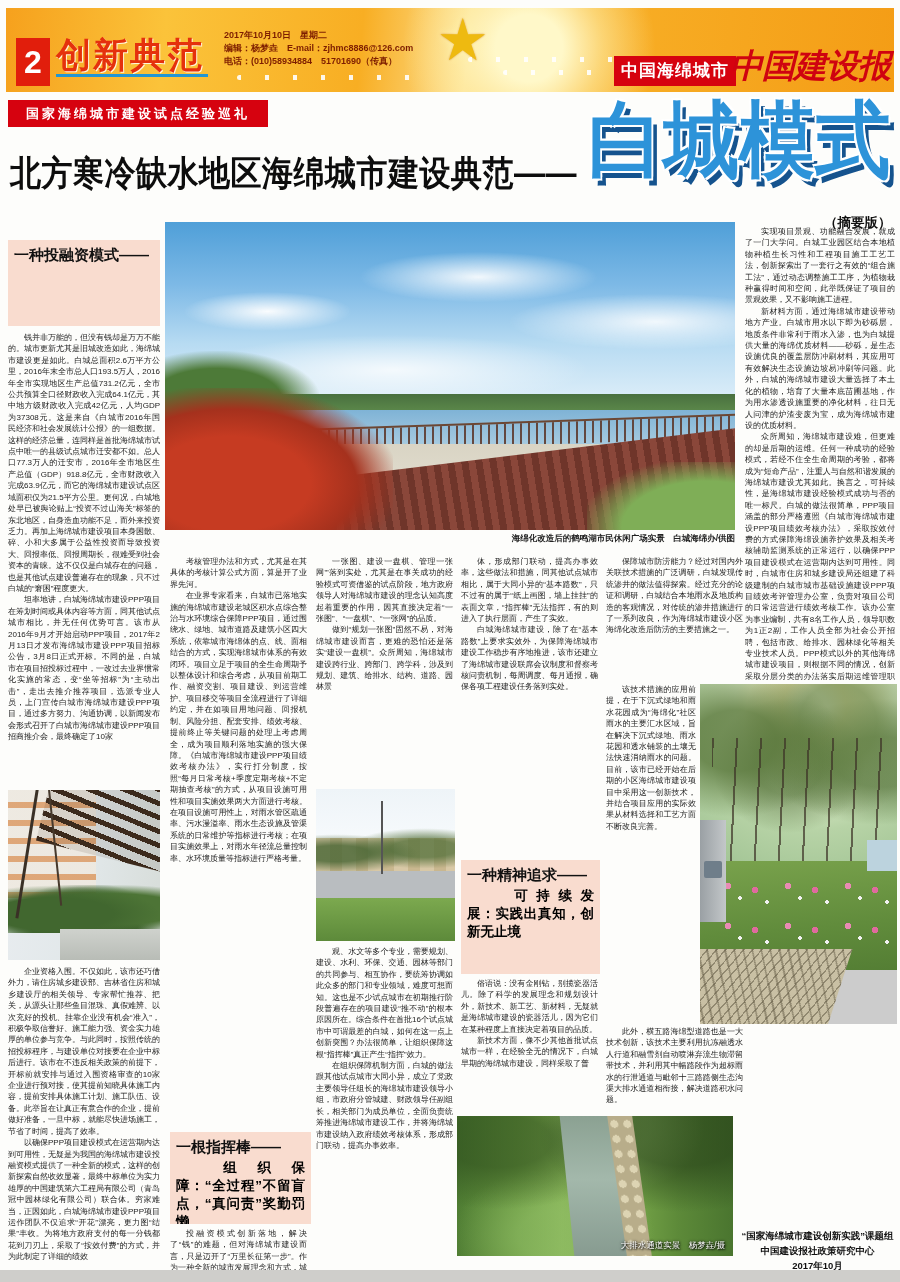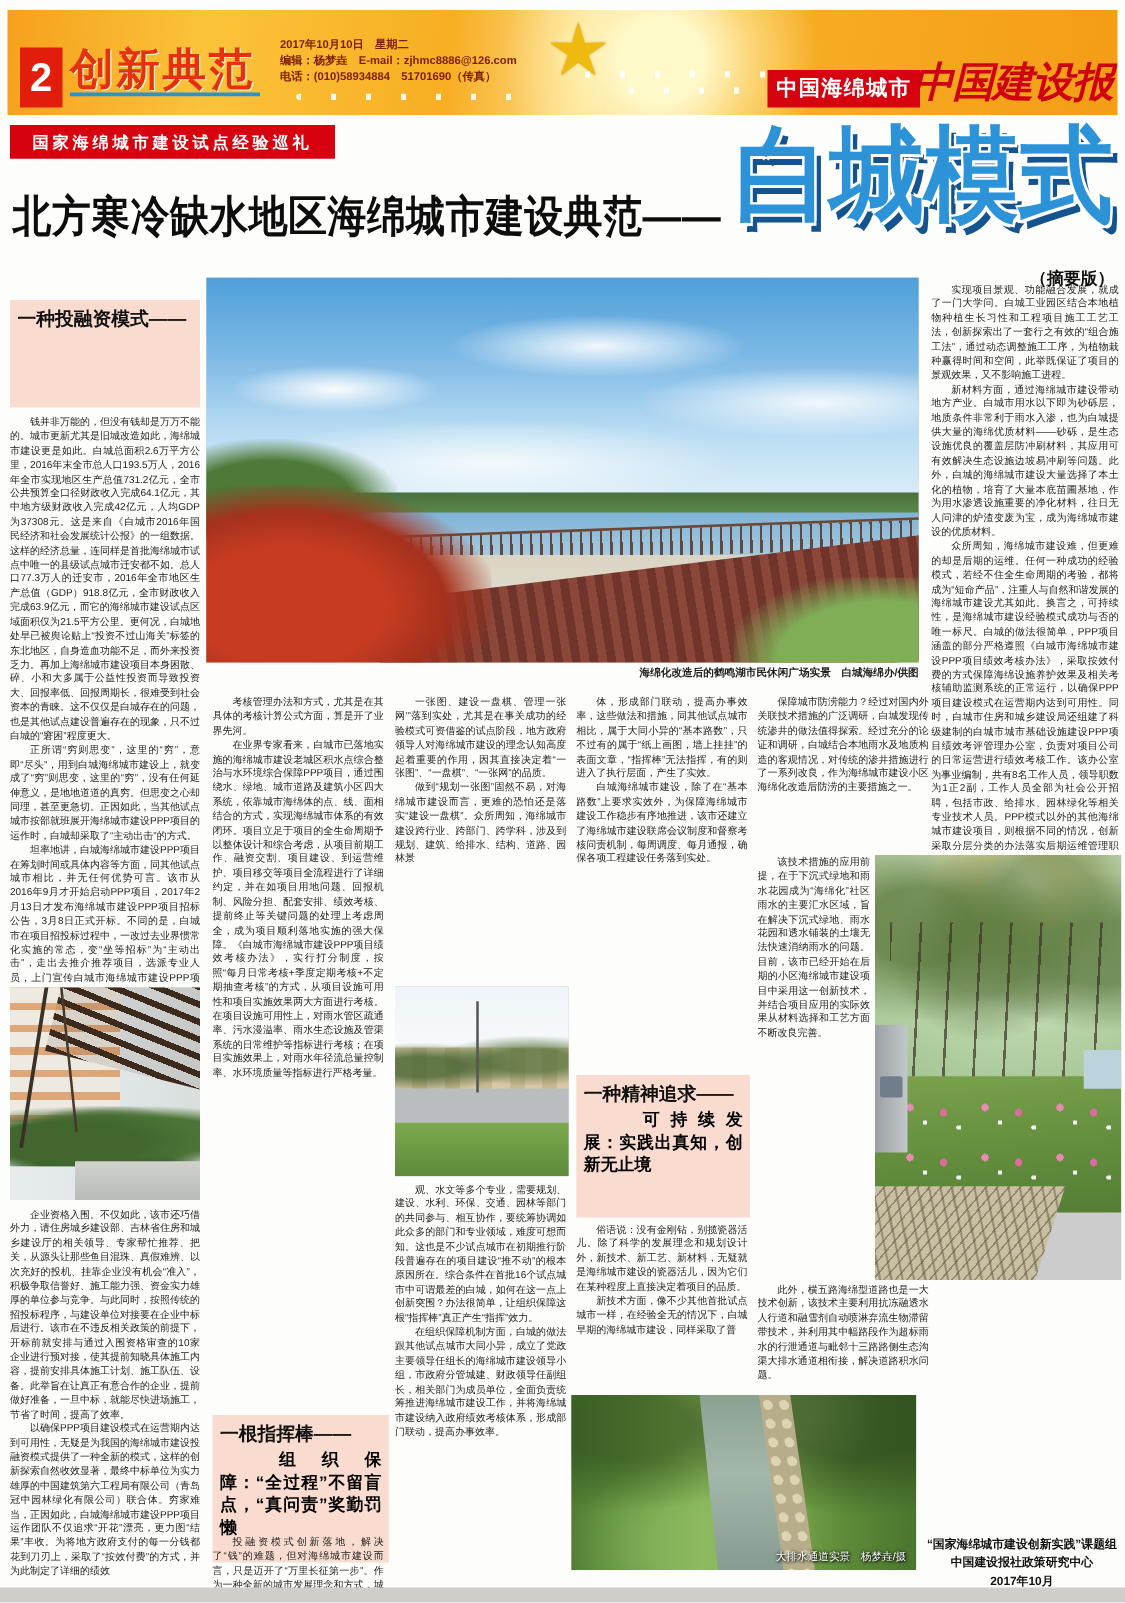--- a/index.html
+++ b/index.html
@@ -154,21 +154,20 @@
   <div id="hlpre">北方寒冷缺水地区海绵城市建设典范——</div>
   <div id="hlmain">白城模式</div>
   <div id="hlnote">（摘要版）</div>
   <div id="contnote">（上接1版）</div>
 
   <div id="shead-invest" class="shead" style="left:8px;top:240px;width:152px;height:86px;">
     <div class="l1">一种投融资模式——</div>
   </div>
   <div class="col" style="left:8px;top:332px;width:152px;height:454px;">
       <p>钱并非万能的，但没有钱却是万万不能的。城市更新尤其是旧城改造如此，海绵城市建设更是如此。白城总面积2.6万平方公里，2016年末全市总人口193.5万人，2016年全市实现地区生产总值731.2亿元，全市公共预算全口径财政收入完成64.1亿元，其中地方级财政收入完成42亿元，人均GDP为37308元。这是来自《白城市2016年国民经济和社会发展统计公报》的一组数据。这样的经济总量，连同样是首批海绵城市试点中唯一的县级试点城市迁安都不如。总人口77.3万人的迁安市，2016年全市地区生产总值（GDP）918.8亿元，全市财政收入完成63.9亿元，而它的海绵城市建设试点区域面积仅为21.5平方公里。更何况，白城地处早已被舆论贴上“投资不过山海关”标签的东北地区，自身造血功能不足，而外来投资乏力。再加上海绵城市建设项目本身困散、碎、小和大多属于公益性投资而导致投资大、回报率低、回报周期长，很难受到社会资本的青睐。这不仅仅是白城存在的问题，也是其他试点建设普遍存在的现象，只不过白城的“窘困”程度更大。</p>
-      <p>正所谓“穷则思变”，这里的“穷”，意即“尽头”，用到白城海绵城市建设上，就变成了“穷”则思变，这里的“穷”，没有任何延伸意义，是地地道道的真穷。但思变之心却同理，甚至更急切。正因如此，当其他试点城市按部就班展开海绵城市建设PPP项目的运作时，白城却采取了“主动出击”的方式。</p>
       <p>坦率地讲，白城海绵城市建设PPP项目在筹划时间或具体内容等方面，同其他试点城市相比，并无任何优势可言。该市从2016年9月才开始启动PPP项目，2017年2月13日才发布海绵城市建设PPP项目招标公告，3月8日正式开标。不同的是，白城市在项目招投标过程中，一改过去业界惯常化实施的常态，变“坐等招标”为“主动出击”，走出去推介推荐项目，选派专业人员，上门宣传白城市海绵城市建设PPP项目，通过多方努力、沟通协调，以新闻发布会形式召开了白城市海绵城市建设PPP项目招商推介会，最终确定了10家</p>
     </div>
 
   <div class="photo" style="left:8px;top:790px;width:152px;height:170px;">
     <div class="pg-bg"></div>
     <div class="pg-stripes"></div>
     <div class="pg-roof"></div>
     <div class="pg-bush"></div>
     <div class="pg-path"></div>
     <div class="pg-branch1"></div>
@@ -190,21 +189,21 @@
     <div class="mp-grassr"></div>
     <div class="mp-bush"></div>
     <div class="mp-flowers"></div>
   </div>
   <div class="caption" style="left:165px;top:533px;width:570px;">海绵化改造后的鹤鸣湖市民休闲广场实景　白城海绵办/供图</div>
 
   <div class="col" style="left:170px;top:556px;width:137px;height:572px;">
       <p>考核管理办法和方式，尤其是在其具体的考核计算公式方面，算是开了业界先河。</p>
       <p>在业界专家看来，白城市已落地实施的海绵城市建设老城区积水点综合整治与水环境综合保障PPP项目，通过围绕水、绿地、城市道路及建筑小区四大系统，依靠城市海绵体的点、线、面相结合的方式，实现海绵城市体系的有效闭环。项目立足于项目的全生命周期予以整体设计和综合考虑，从项目前期工作、融资交割、项目建设、到运营维护、项目移交等项目全流程进行了详细约定，并在如项目用地问题、回报机制、风险分担、配套安排、绩效考核、提前终止等关键问题的处理上考虑周全，成为项目顺利落地实施的强大保障。《白城市海绵城市建设PPP项目绩效考核办法》，实行打分制度，按照“每月日常考核+季度定期考核+不定期抽查考核”的方式，从项目设施可用性和项目实施效果两大方面进行考核。在项目设施可用性上，对雨水管区疏通率、污水漫溢率、雨水生态设施及管渠系统的日常维护等指标进行考核；在项目实施效果上，对雨水年径流总量控制率、水环境质量等指标进行严格考量。</p>
     </div>
-  <div id="shead-baton" class="shead" style="left:170px;top:1132px;width:141px;height:118px;">
+  <div id="shead-baton" class="shead" style="left:170px;top:1132px;width:141px;height:92px;">
     <div class="l1">一根指挥棒——</div>
     <div class="l2">组织保障：“全过程”不留盲点，“真问责”奖勤罚懒</div>
   </div>
   <div class="col" style="left:170px;top:1228px;width:137px;height:44px;">
       <p>投融资模式创新落地，解决了“钱”的难题，但对海绵城市建设而言，只是迈开了“万里长征第一步”。作为一种全新的城市发展理念和方式，城市人民政府是海绵城市建设的责任主体。因此，要真正将指导意见中“增强海绵城市建设的整体性和系统性，做到‘规划</p>
     </div>
 
   <div class="col" style="left:316px;top:556px;width:137px;height:230px;">
       <p>一张图、建设一盘棋、管理一张网’”落到实处，尤其是在事关成功的经验模式可资借鉴的试点阶段，地方政府领导人对海绵城市建设的理念认知高度起着重要的作用，因其直接决定着“一张图”、“一盘棋”、“一张网”的品质。</p>
       <p>做到“规划一张图”固然不易，对海绵城市建设而言，更难的恐怕还是落实“建设一盘棋”。众所周知，海绵城市建设跨行业、跨部门、跨学科，涉及到规划、建筑、给排水、结构、道路、园林景</p>

